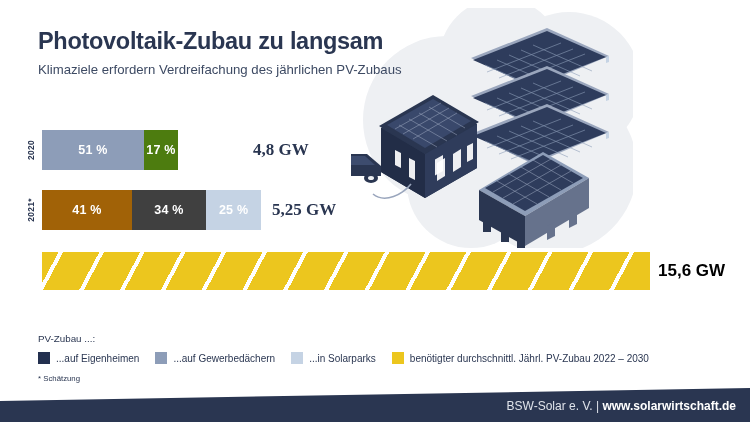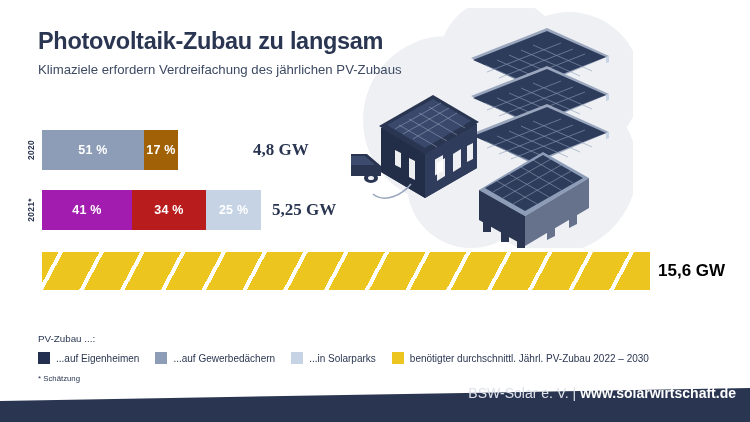--- a/index.html
+++ b/index.html
@@ -109,22 +109,22 @@
   .footer-wrap {
     position: absolute; left: 0; bottom: 0;
     width: 750px; height: 34px;
   }
   .footer-shape {
     position: absolute; inset: 0;
     background: #2a3651;
     clip-path: polygon(0 38%, 100% 0, 100% 100%, 0 100%);
   }
   .footer-text {
-    position: absolute; right: 14px; bottom: 21px;
-    font-size: 14px; color: #dfe3ea;
+    position: absolute; right: 14px; bottom: 9px;
+    font-size: 12px; color: #dfe3ea;
     white-space: nowrap;
   }
   .footer-text b { color: #ffffff; font-weight: bold; }
 </style>
 </head>
 <body>
 
 <div id="infographic">
 
   <div class="cloud-wrap">
@@ -253,32 +253,32 @@
   </div>
 
   <div class="chart">
 
     <div class="bar-row">
       <div class="year-label">
         <span>2020</span>
       </div>
       <div class="bar" style="width:200px">
         <div class="seg" style="width:51%;background:#8d9db8">51 %</div>
-        <div class="seg light" style="width:17%;background:#a16207">17 %</div>
+        <div class="seg light" style="width:17%;background:#4d7c0f">17 %</div>
       </div>
       <div class="total" style="left:253px">4,8 GW</div>
     </div>
 
     <div class="bar-row">
       <div class="year-label">
         <span>2021*</span>
       </div>
       <div class="bar" style="width:219px">
-        <div class="seg" style="width:41%;background:#a21caf">41 %</div>
-        <div class="seg" style="width:34%;background:#b91c1c">34 %</div>
+        <div class="seg" style="width:41%;background:#a16207">41 %</div>
+        <div class="seg" style="width:34%;background:#404040">34 %</div>
         <div class="seg light" style="width:25%;background:#c5d3e4">25 %</div>
       </div>
       <div class="total" style="left:272px">5,25 GW</div>
     </div>
 
     <div class="target-row">
       <div class="target-bar"></div>
       <div class="target-total">15,6 GW</div>
     </div>
   </div>

